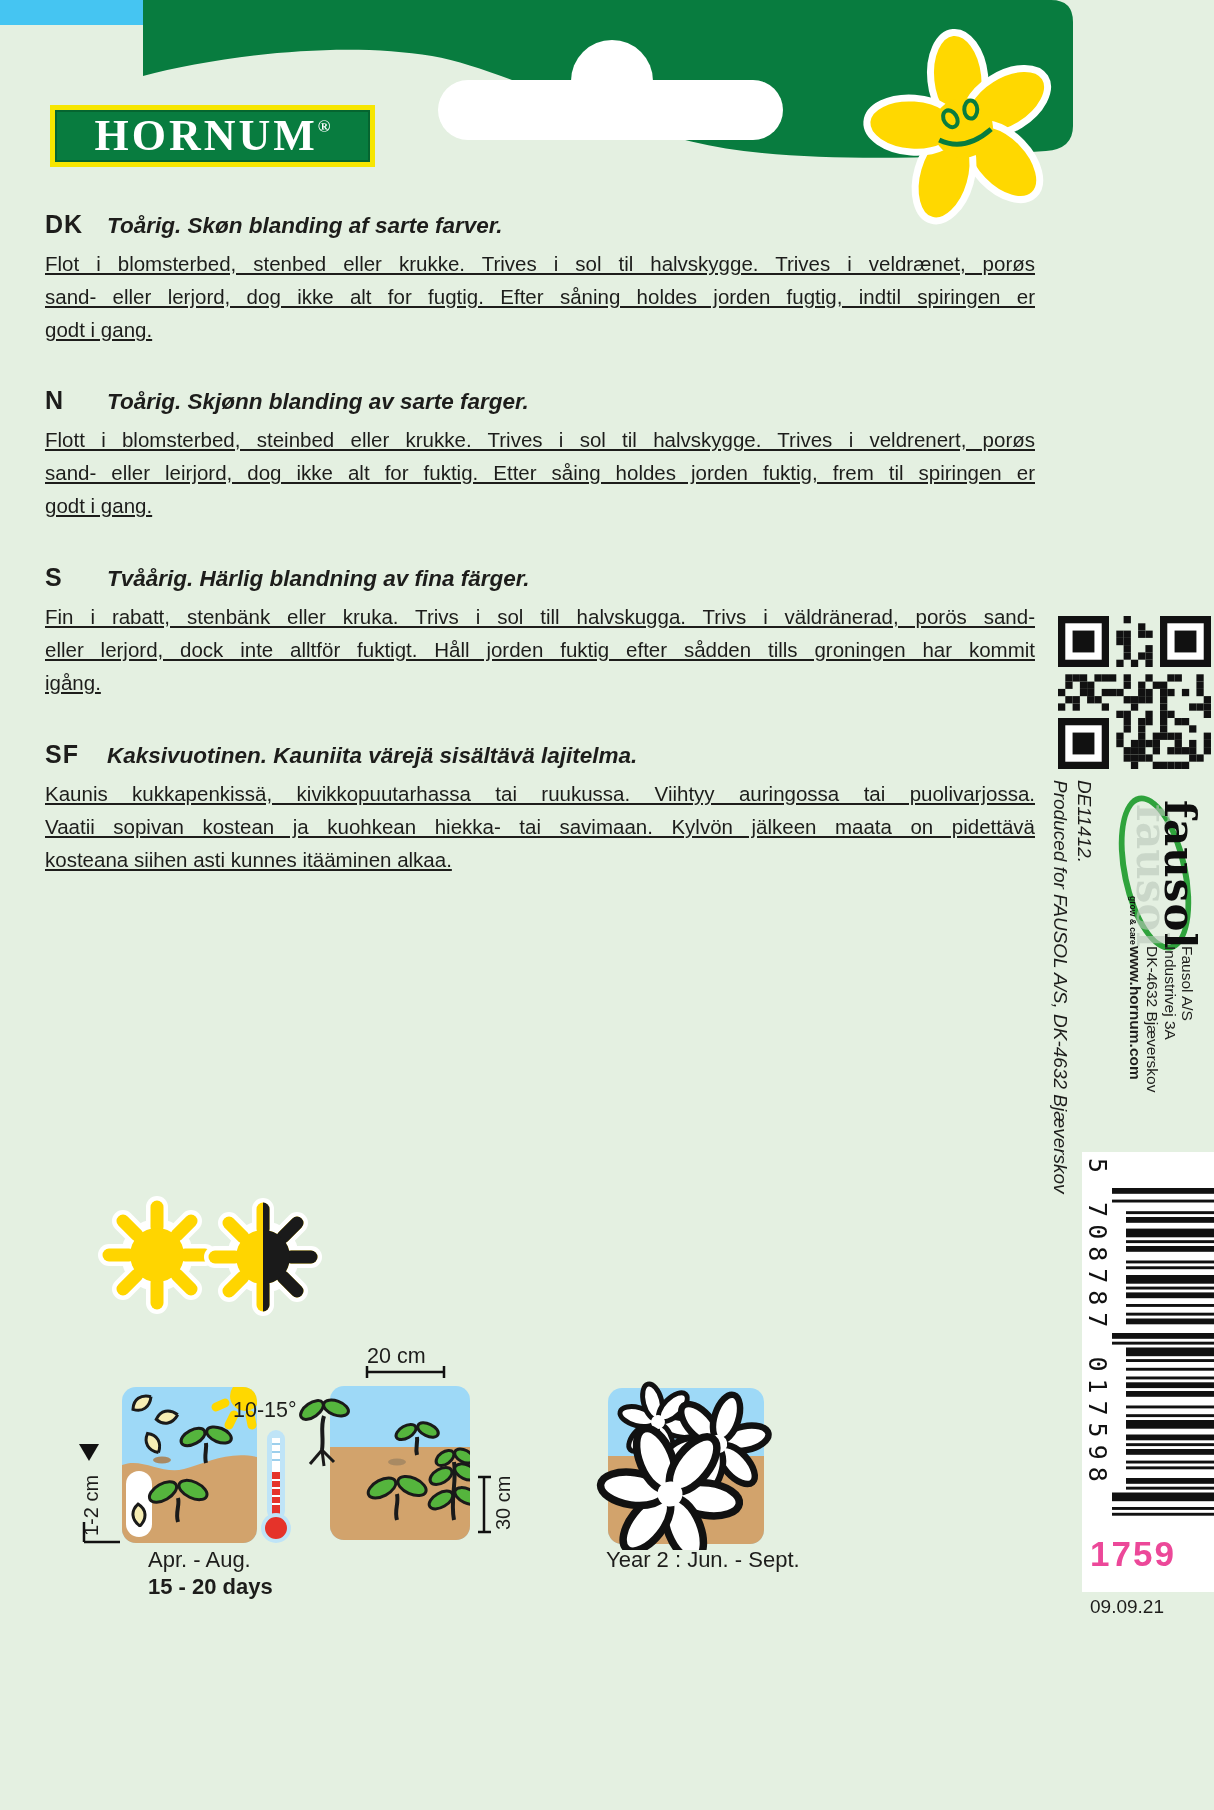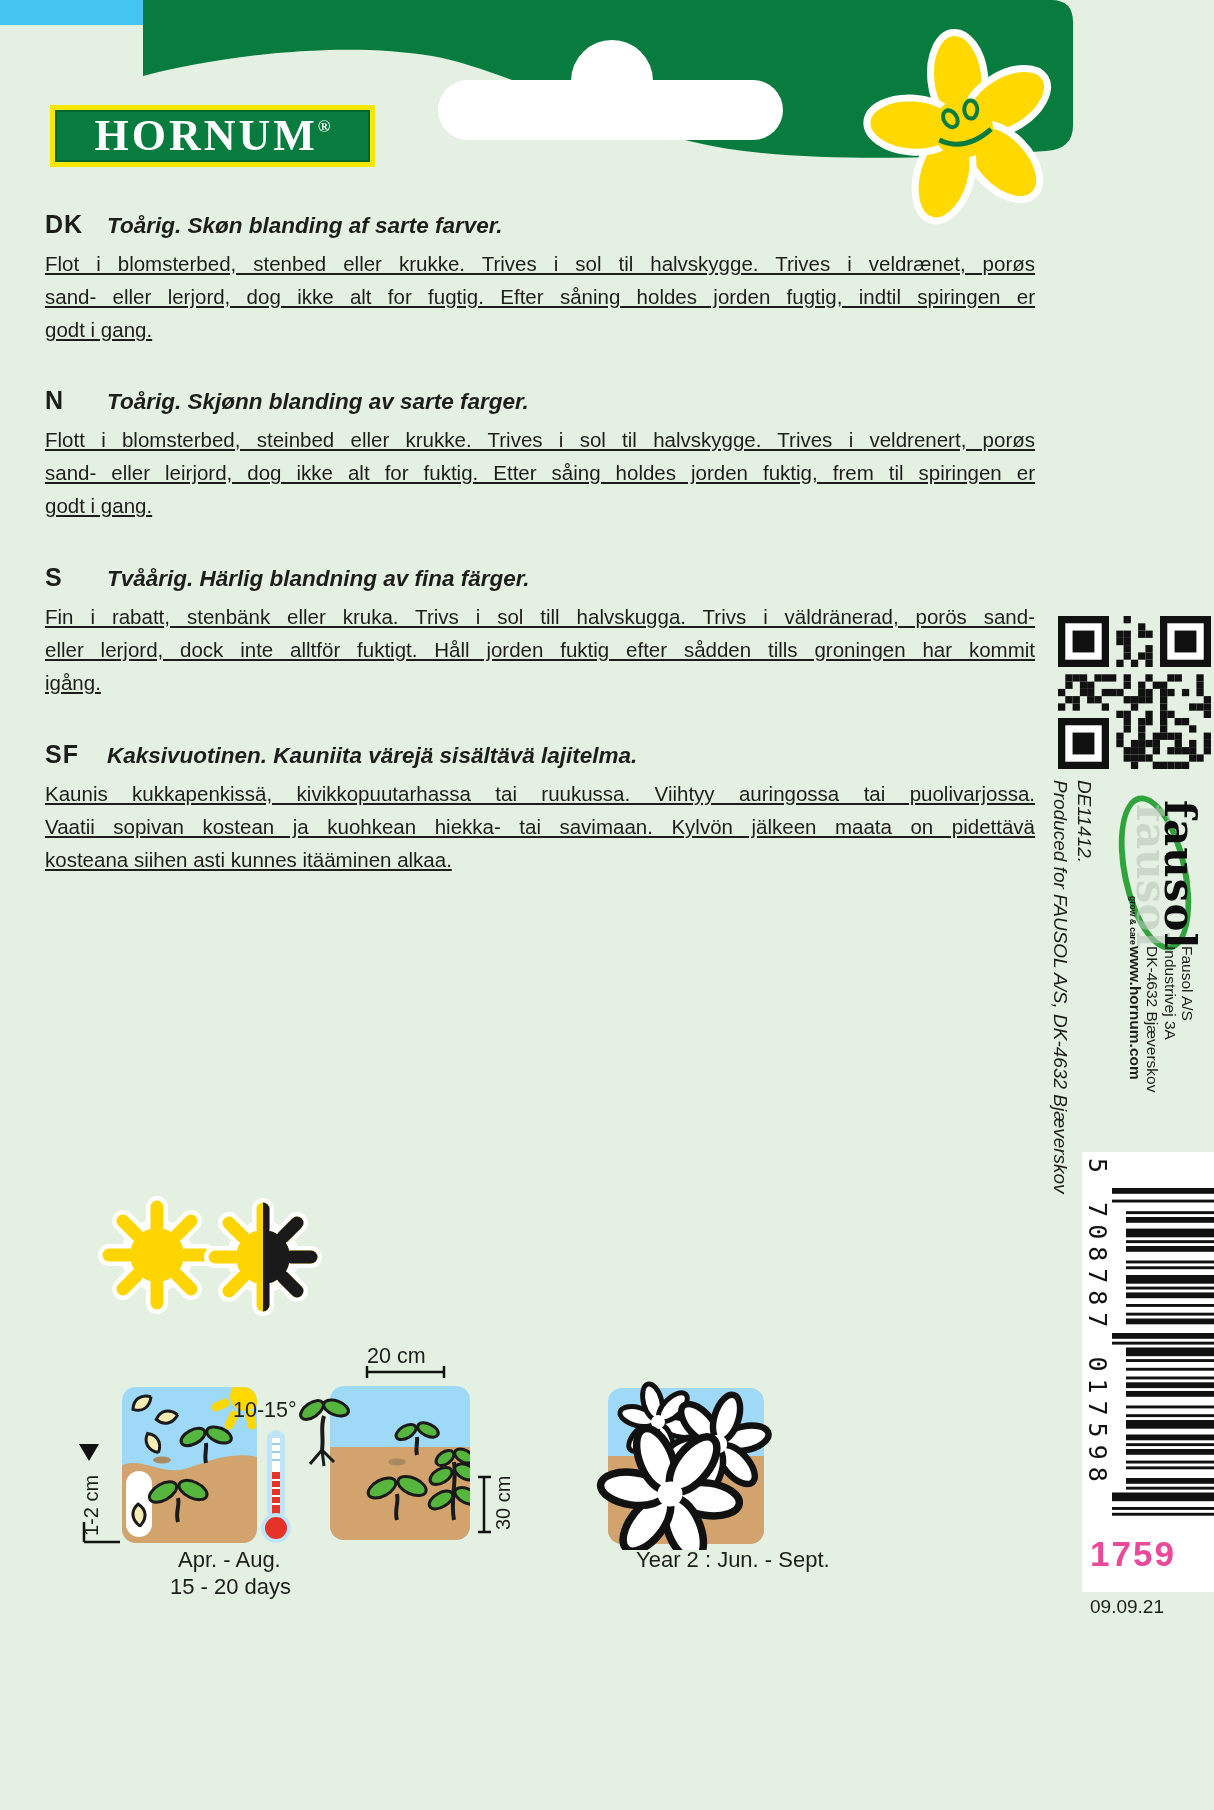--- a/index.html
+++ b/index.html
@@ -39,21 +39,21 @@
   .fausol-word{position:absolute;left:8px;top:-6px;font-family:"DejaVu Serif",serif;
         font-weight:bold;font-size:42px;color:#0e0e0e;letter-spacing:1px;}
   .fausol-tag{position:absolute;left:104px;top:60px;font-size:8.5px;font-weight:bold;color:#0e0e0e;}
   
   .bc-panel{left:1082px;top:1152px;width:132px;height:440px;background:#fff;}
   .bc-digits{position:absolute;left:1px;top:6px;height:420px;writing-mode:vertical-rl;
         font-family:"DejaVu Sans Mono",monospace;font-size:25px;letter-spacing:7px;color:#111;}
   .bc-num{position:absolute;left:8px;top:382px;font-size:35px;font-weight:bold;letter-spacing:2px;color:#ec4899;}
   .bc-date{left:1090px;top:1596px;font-size:19px;text-align:right;}
   
-  .pict-label{font-size:22px;line-height:27px;color:#1d1d1b;margin-left:30px;}
+  .pict-label{font-size:22px;line-height:27px;color:#1d1d1b;}
   .small-ann{font-size:21.5px;}
   .vrot{position:absolute;transform:rotate(-90deg);transform-origin:left top;
         white-space:nowrap;font-size:20px;color:#1d1d1b;}
   .tri-down{position:absolute;width:0;height:0;border-left:10px solid transparent;
         border-right:10px solid transparent;border-top:17px solid #111;}
 </style>
 </head>
 <body>
 
 <div class="canvas">
@@ -459,21 +459,21 @@
     <g stroke="#ffffff" stroke-width="2">
         <line x1="11" y1="52" x2="19" y2="52"></line>
         <line x1="11" y1="60" x2="19" y2="60"></line>
         <line x1="11" y1="68" x2="19" y2="68"></line>
         <line x1="11" y1="76" x2="19" y2="76"></line>
       </g>
     <circle cx="15" cy="100" r="13" fill="#e5332a" stroke="#bfe4f7" stroke-width="4"></circle>
   </svg>
 
   <div class="abs pict-label" style="left:148px;top:1546px;">Apr. - Aug.</div>
-  <div class="abs pict-label" style="left:140px;top:1573px;">15 - 20 days</div>
+  <div class="abs pict-label" style="left:148px;top:1573px;font-weight:bold;">15 - 20 days</div>
 
   <div class="abs small-ann" style="left:367px;top:1344px;">20 cm</div>
   <svg class="abs" style="left:364px;top:1364px;" width="84" height="16">
     <path d="M3,2 V14 M3,8 H80 M80,2 V14" stroke="#111" stroke-width="2.5" fill="none"></path>
   </svg>
 
   <svg class="abs" style="left:292px;top:1370px;" width="200" height="185">
     <defs>
         <clipPath id="clip2">
           <rect x="38" y="16" width="140" height="154" rx="14"></rect>

